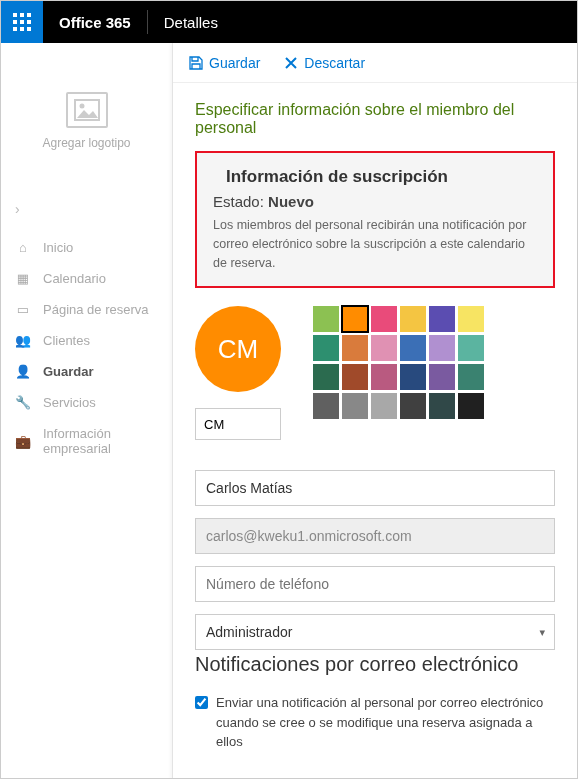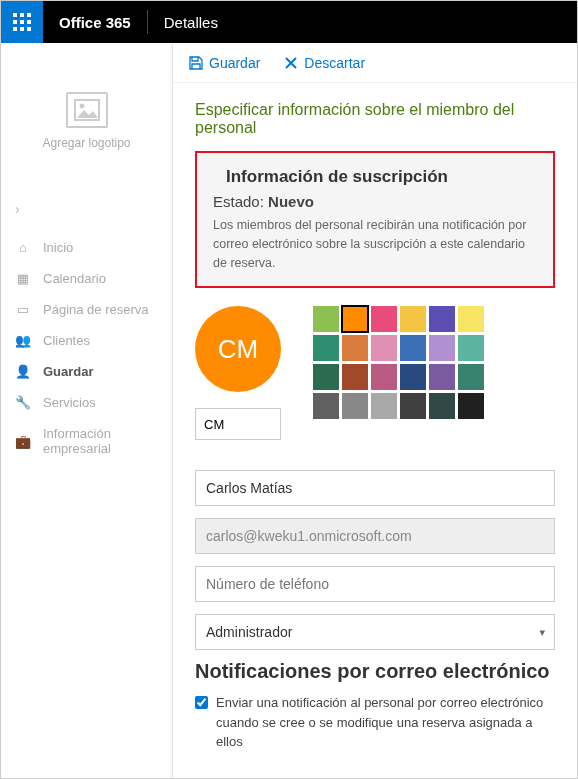--- a/index.html
+++ b/index.html
@@ -48,25 +48,25 @@
   .avatar { width: 86px; height: 86px; border-radius: 50%; background: #ff8c00; display:flex; align-items:center; justify-content:center; color:#fff; font-size:26px; font-weight:300;}
   
   .swatches { display:grid; grid-template-columns: repeat(6, 26px); grid-auto-rows: 26px; gap: 3px; }
   .sw { width:26px; height:26px; cursor:pointer; }
   .sw.selected { outline: 2px solid #000; outline-offset:-1px;}
   
   .initials-input { width: 86px; height: 32px; border:1px solid #ccc; padding: 0 8px; font-size:13px; margin-bottom: 18px; display:block;}
   
   .field { width: 100%; height: 36px; border:1px solid #ccc; padding: 0 10px; font-size: 14px; color:#333; margin-bottom: 12px; background:#fff;}
   .field.readonly { background:#eee; color:#888;}
-  .select-wrap { position:relative; margin-bottom:10px;text-decoration:underline;}
+  .select-wrap { position:relative; margin-bottom:3px;text-decoration:underline;}
   .select-wrap .caret { position:absolute; right:10px; top:50%; transform:translateY(-50%); color:#666; font-size:11px; pointer-events:none;}
   .helper { font-size: 12.5px; color:#666; line-height:1.5; margin-bottom: 22px;}
   
-  .section-title { font-size: 20px; font-weight: 700; color:#333; margin-bottom: 10px;}
+  .section-title { font-size: 20px; font-weight: 400; color:#333; margin-bottom: 17px;}
   .checkbox-row { display:flex; align-items:flex-start; gap:8px; font-size:13px; color:#444; line-height:1.5;}
   .checkbox-row input { margin-top:3px; accent-color:#0078d4;}
 </style>
 </head>
 <body>
 
 <div class="topbar">
   <div class="waffle">
     <svg viewBox="0 0 18 18" fill="#fff">
         <rect x="0" y="0" width="4" height="4"></rect>

